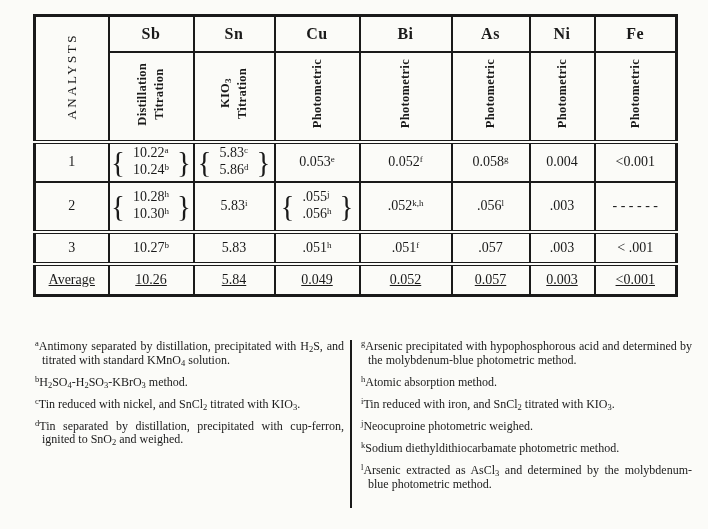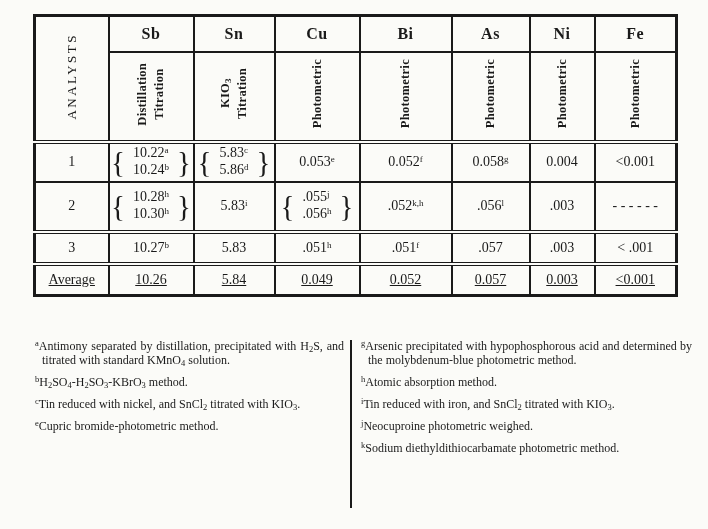--- a/index.html
+++ b/index.html
@@ -158,25 +158,26 @@
           </tr>
         </tbody>
     </table>
   </div>
 
   <div class="footnotes">
     <div class="fn-col" id="fn-left">
         <p class="fn"><sup class="fnmark">a</sup><span>Antimony separated by distillation, precipitated with H<sub>2</sub>S, and titrated with standard KMnO<sub>4</sub> solution.</span></p>
         <p class="fn"><sup class="fnmark">b</sup><span>H<sub>2</sub>SO<sub>4</sub>-H<sub>2</sub>SO<sub>3</sub>-KBrO<sub>3</sub> method.</span></p>
         <p class="fn"><sup class="fnmark">c</sup><span>Tin reduced with nickel, and SnCl<sub>2</sub> titrated with KIO<sub>3</sub>.</span></p>
-        <p class="fn"><sup class="fnmark">e</sup><span>Cupric bromide-photometric method.</span></p>
+        <p class="fn"><sup class="fnmark">d</sup><span>Tin separated by distillation, precipitated with cup-ferron, ignited to SnO<sub>2</sub> and weighed.</span></p>
       </div>
     <div class="fn-divider"></div>
     <div class="fn-col right" id="fn-right">
         <p class="fn"><sup class="fnmark">g</sup><span>Arsenic precipitated with hypophosphorous acid and determined by the molybdenum-blue photometric method.</span></p>
         <p class="fn"><sup class="fnmark">h</sup><span>Atomic absorption method.</span></p>
         <p class="fn"><sup class="fnmark">i</sup><span>Tin reduced with iron, and SnCl<sub>2</sub> titrated with KIO<sub>3</sub>.</span></p>
         <p class="fn"><sup class="fnmark">j</sup><span>Neocuproine photometric weighed.</span></p>
         <p class="fn"><sup class="fnmark">k</sup><span>Sodium diethyldithiocarbamate photometric method.</span></p>
+        <p class="fn"><sup class="fnmark">l</sup><span>Arsenic extracted as AsCl<sub>3</sub> and determined by the molybdenum-blue photometric method.</span></p>
       </div>
   </div>
 
 </div>
 
 </body></html>

